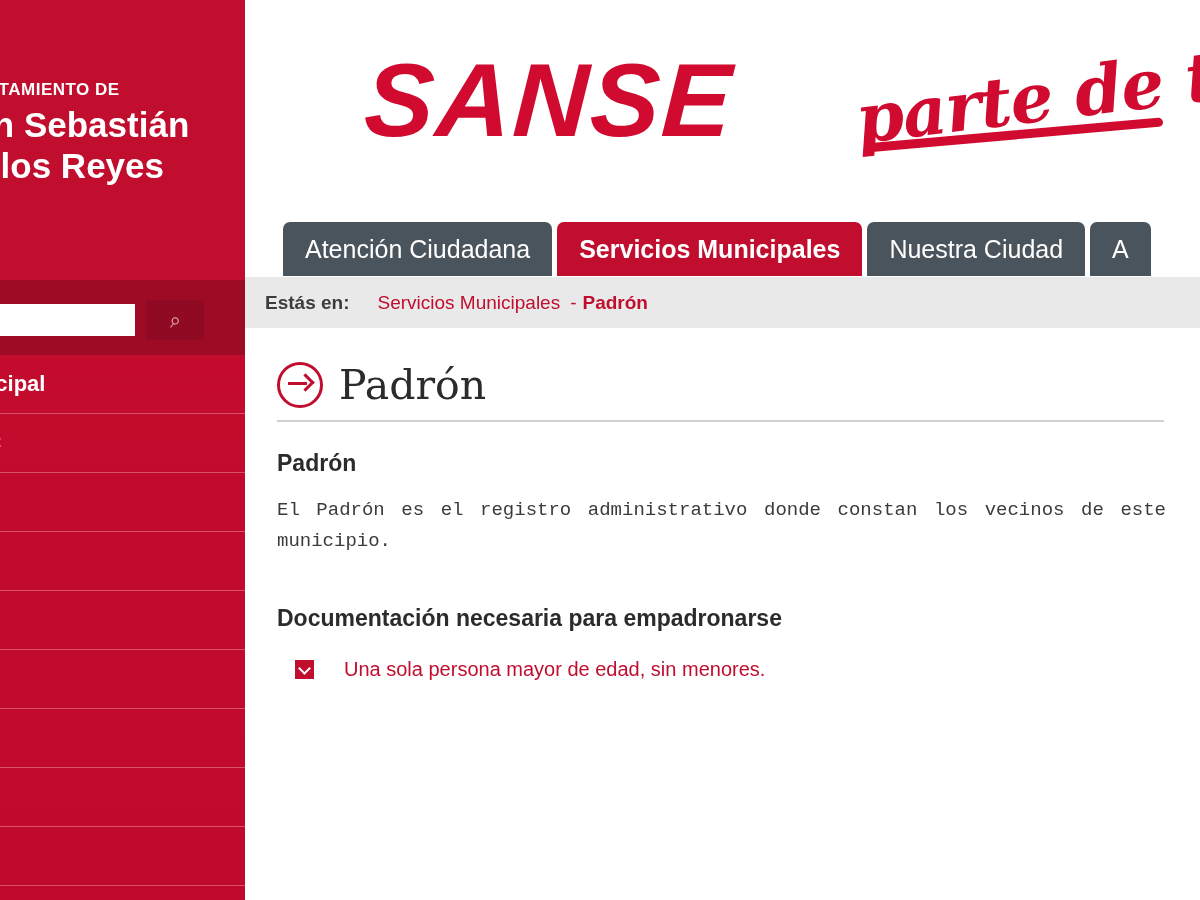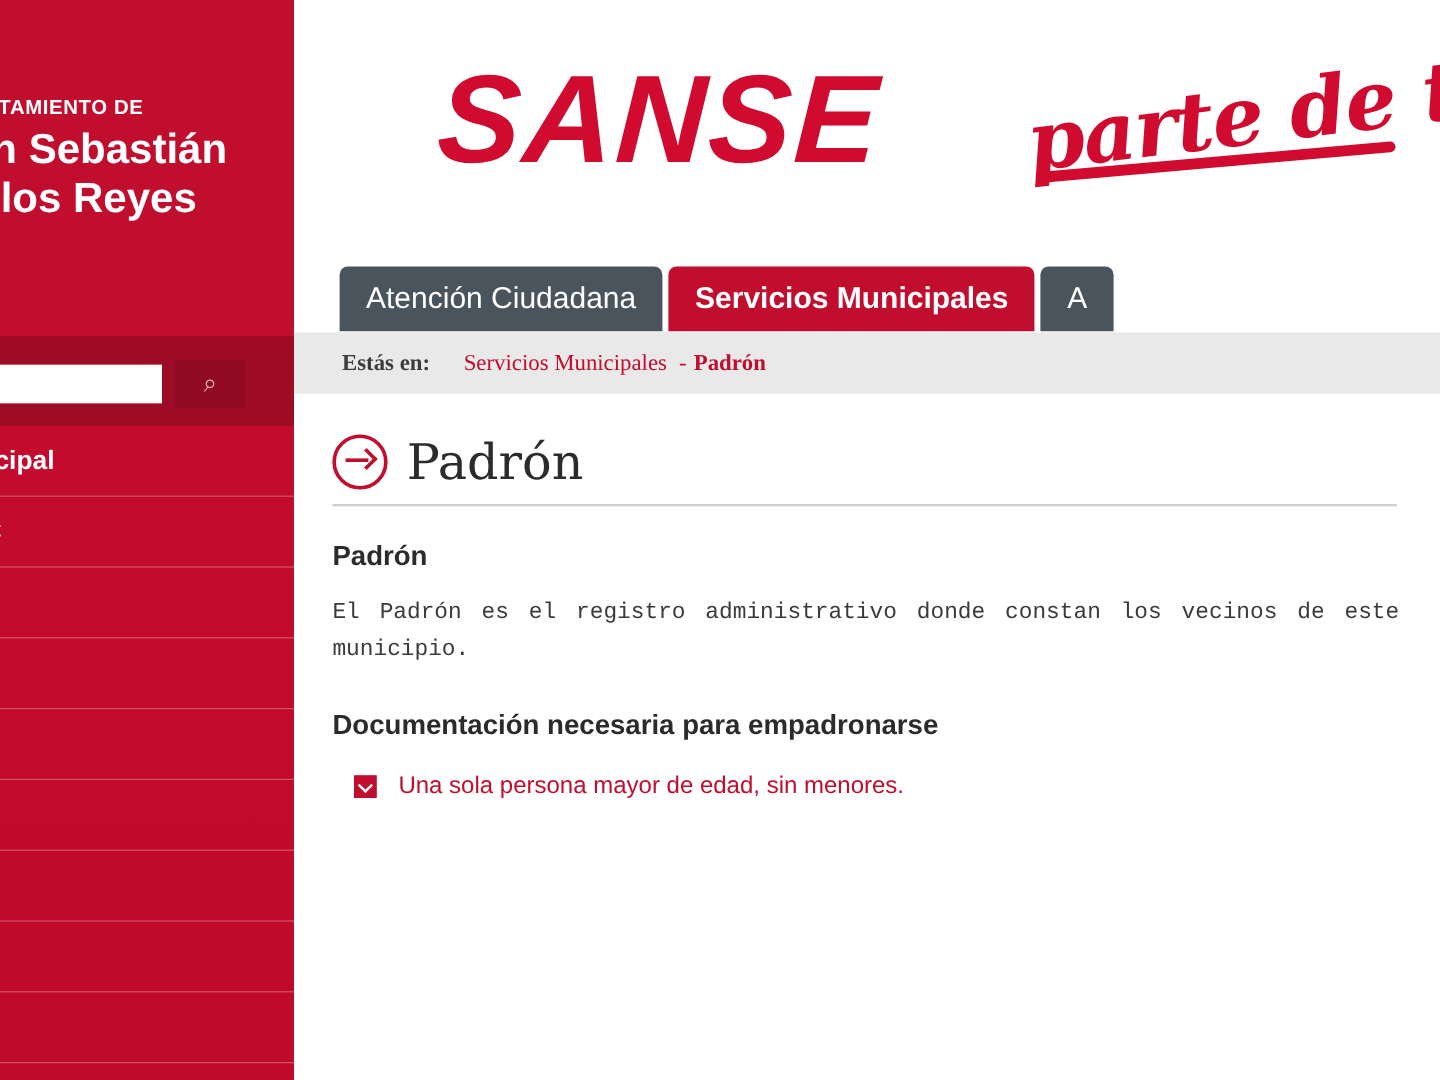--- a/index.html
+++ b/index.html
@@ -223,24 +223,23 @@
   
   .crumbbar {
     position: absolute;
     left: 245px;
     top: 277px;
     right: 0;
     height: 51px;
     background: #e9e9e9;
     display: flex;
     align-items: center;
-    padding-left: 40px;
+    padding-left: 20px;
     box-sizing: border-box;
     font-size: 19px;
-    font-family: Liberation Serif, serif;
   }
   .crumb-lead {
     color: #3c3c3c;
     font-weight: bold;
     margin-right: 28px;
   }
   .crumb-link {
     color: #c10d2e;
     cursor: pointer;
     margin-right: 10px;
@@ -311,38 +310,38 @@
     line-height: 1;
   }
 
   .section-h {
     font-size: 23px;
     font-weight: bold;
     color: #2b2b2b;
     margin: 28px 0 18px 0;
   }
   .section-h.second {
-    margin-top: 34px;
+    margin-top: 48px;
     margin-bottom: 16px;
   }
 
   .para {
     font-size: 19px;
     color: #3b3b3b;
     line-height: 1.62;
     margin: 0 0 22px 0;
     text-align: justify;
     max-width: 1000px;
     font-family: Liberation Mono, monospace;
   }
 
   .bullet-row {
     display: flex;
     align-items: flex-start;
-    gap: 18px;
+    gap: 30px;
     margin-top: 24px;
     margin-left: 18px;
   }
   .bullet-mark {
     width: 19px;
     height: 19px;
     background: #c10d2e;
     position: relative;
     flex: 0 0 auto;
     margin-top: 4px;
@@ -374,20 +373,21 @@
     <div class="logo-sanse">SANSE</div>
     <div class="logo-script">
       <span>parte de ti</span>
       <span class="stroke-under"></span>
     </div>
   </div>
 
   <div class="tabnav">
     <div class="tab">Atención Ciudadana</div>
     <div class="tab active">Servicios Municipales</div>
+    <div class="tab">Nuestra Ciudad</div>
     <div class="tab">A</div>
   </div>
 
   <div class="crumbbar">
     <span class="crumb-lead">Estás en:</span>
     <span class="crumb-link">Servicios Municipales</span>
     <span class="crumb-sep">-</span>
     <span class="crumb-current">Padrón</span>
   </div>
 

